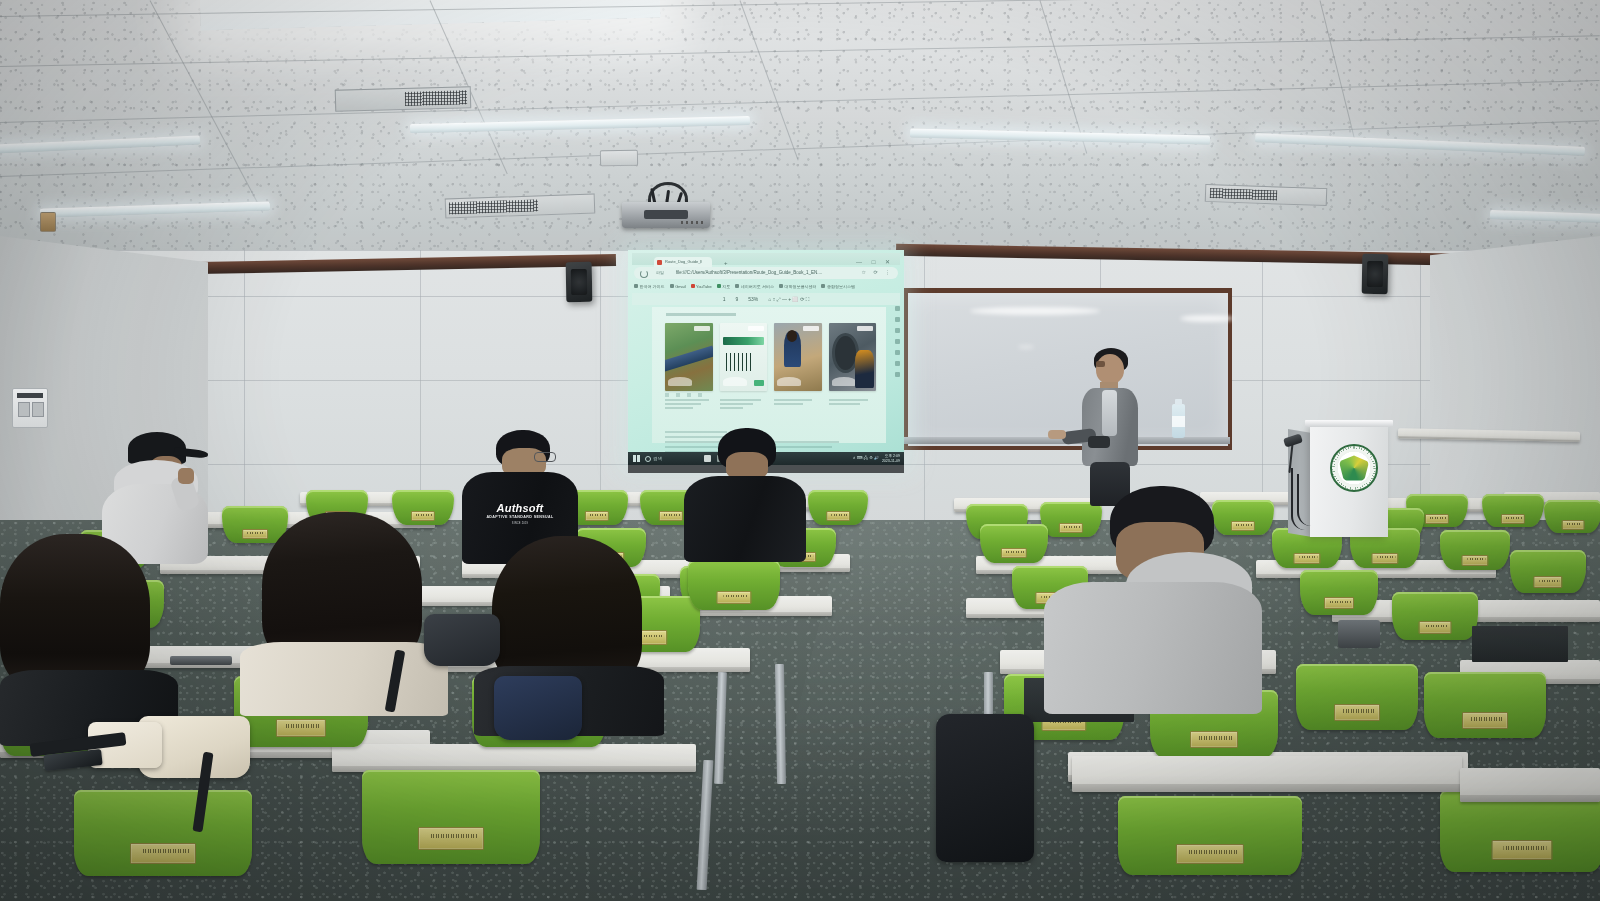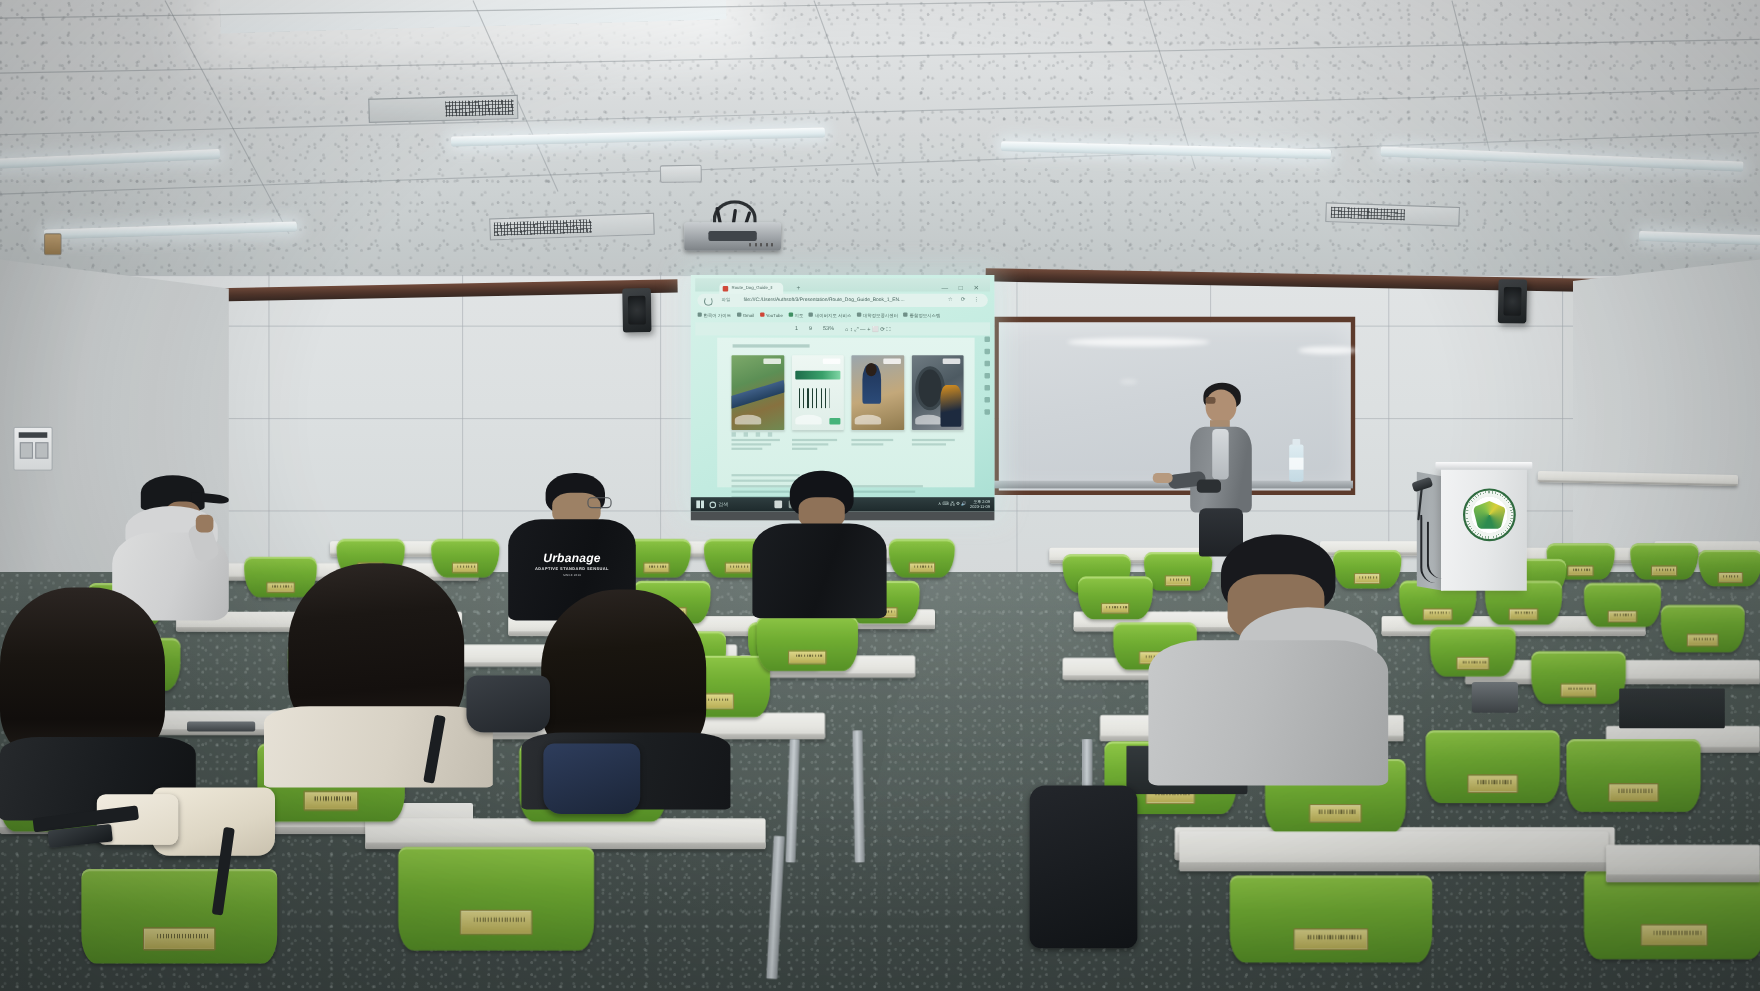--- a/index.html
+++ b/index.html
@@ -741,21 +741,21 @@
     <div style="position:absolute;left:80px;top:36px;width:16px;height:16px;background:#987a5f;border-radius:5px;"></div>
   </div>
 
   <div class="person" style="left:462px;top:430px;width:116px;height:132px;z-index:8;">
     <div class="hair" style="left:34px;top:0;width:54px;height:38px;background:#141519;border-radius:48% 48% 36% 36%;"></div>
     <div style="position:absolute;left:40px;top:18px;width:44px;height:30px;background:#9d8165;border-radius:38%;"></div>
     <div style="position:absolute;left:72px;top:22px;width:20px;height:8px;border:1px solid #53575b;border-radius:4px;"></div>
     <div class="body" style="left:0;top:42px;width:116px;height:92px;
          background:linear-gradient(105deg,#17191d 0%,#0f1114 60%,#15171a 100%);
          border-radius:26% 26% 6% 6%;"></div>
-    <div class="tee-text" style="top:72px;font-size:11px;">Urbanage</div>
+    <div class="tee-text" style="top:72px;font-size:11px;">Authsoft</div>
     <div class="tee-sub" style="top:85px;">ADAPTIVE STANDARD SENSUAL</div>
     <div class="tee-sub2" style="top:92px;">SINCE 2019</div>
   </div>
 
   <div class="person" style="left:684px;top:428px;width:122px;height:132px;z-index:8;">
     <div class="hair" style="left:34px;top:0;width:58px;height:42px;background:#121418;border-radius:48% 48% 34% 34%;"></div>
     <div style="position:absolute;left:42px;top:24px;width:42px;height:28px;background:#8f7258;border-radius:36%;"></div>
     <div class="body" style="left:0;top:48px;width:122px;height:86px;
          background:linear-gradient(110deg,#1a1d21 0%,#111316 55%,#1d2024 100%);
          border-radius:28% 28% 6% 6%;"></div>

